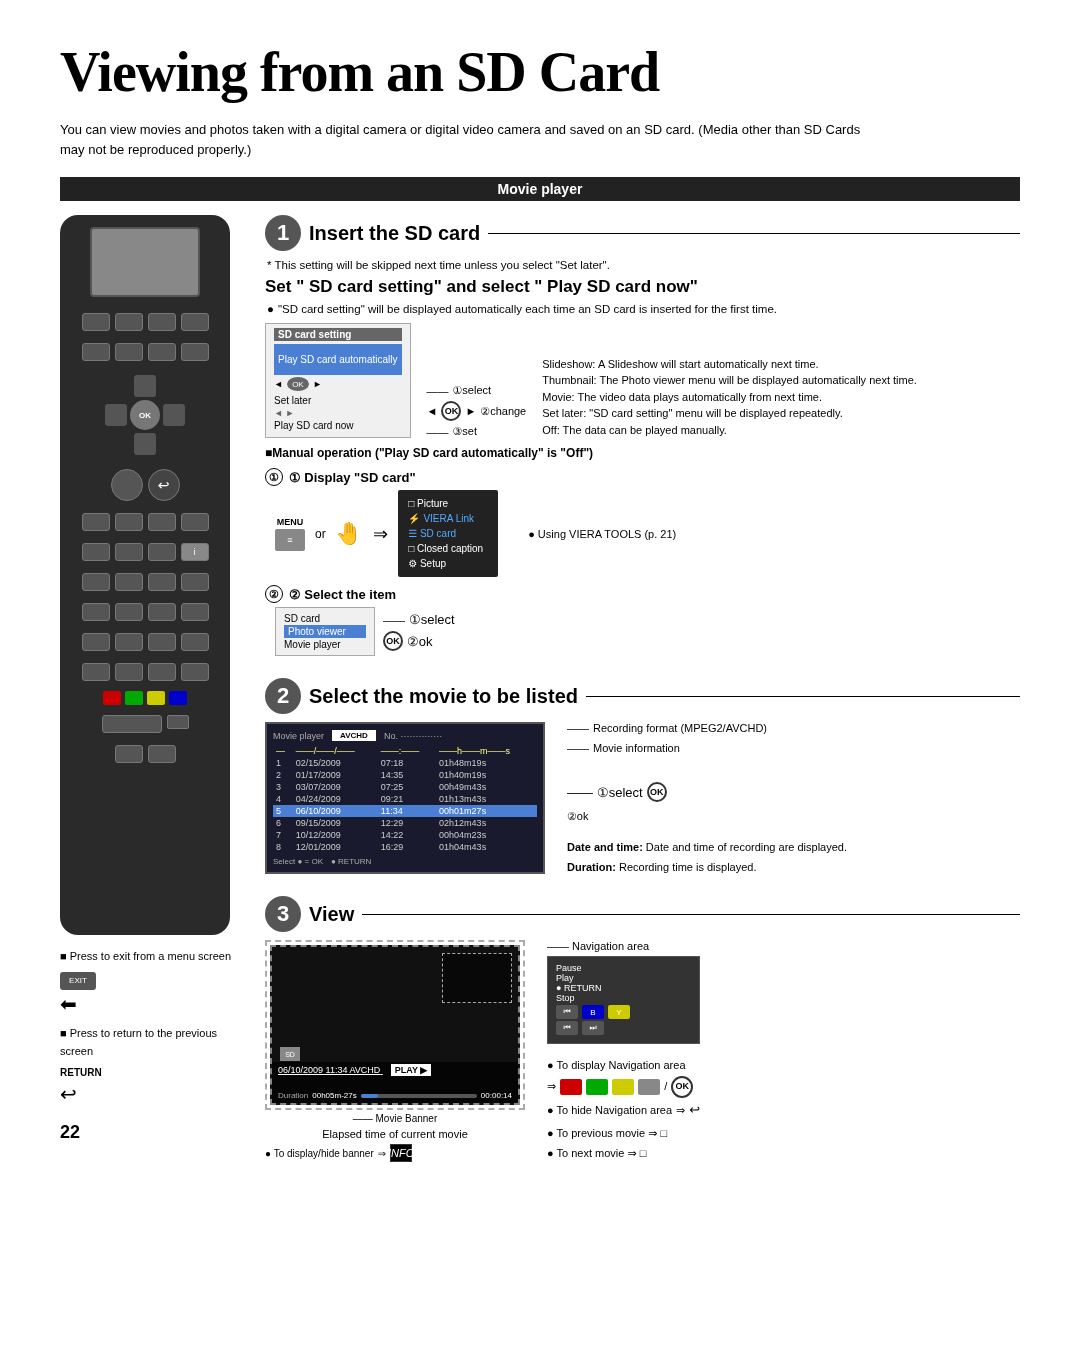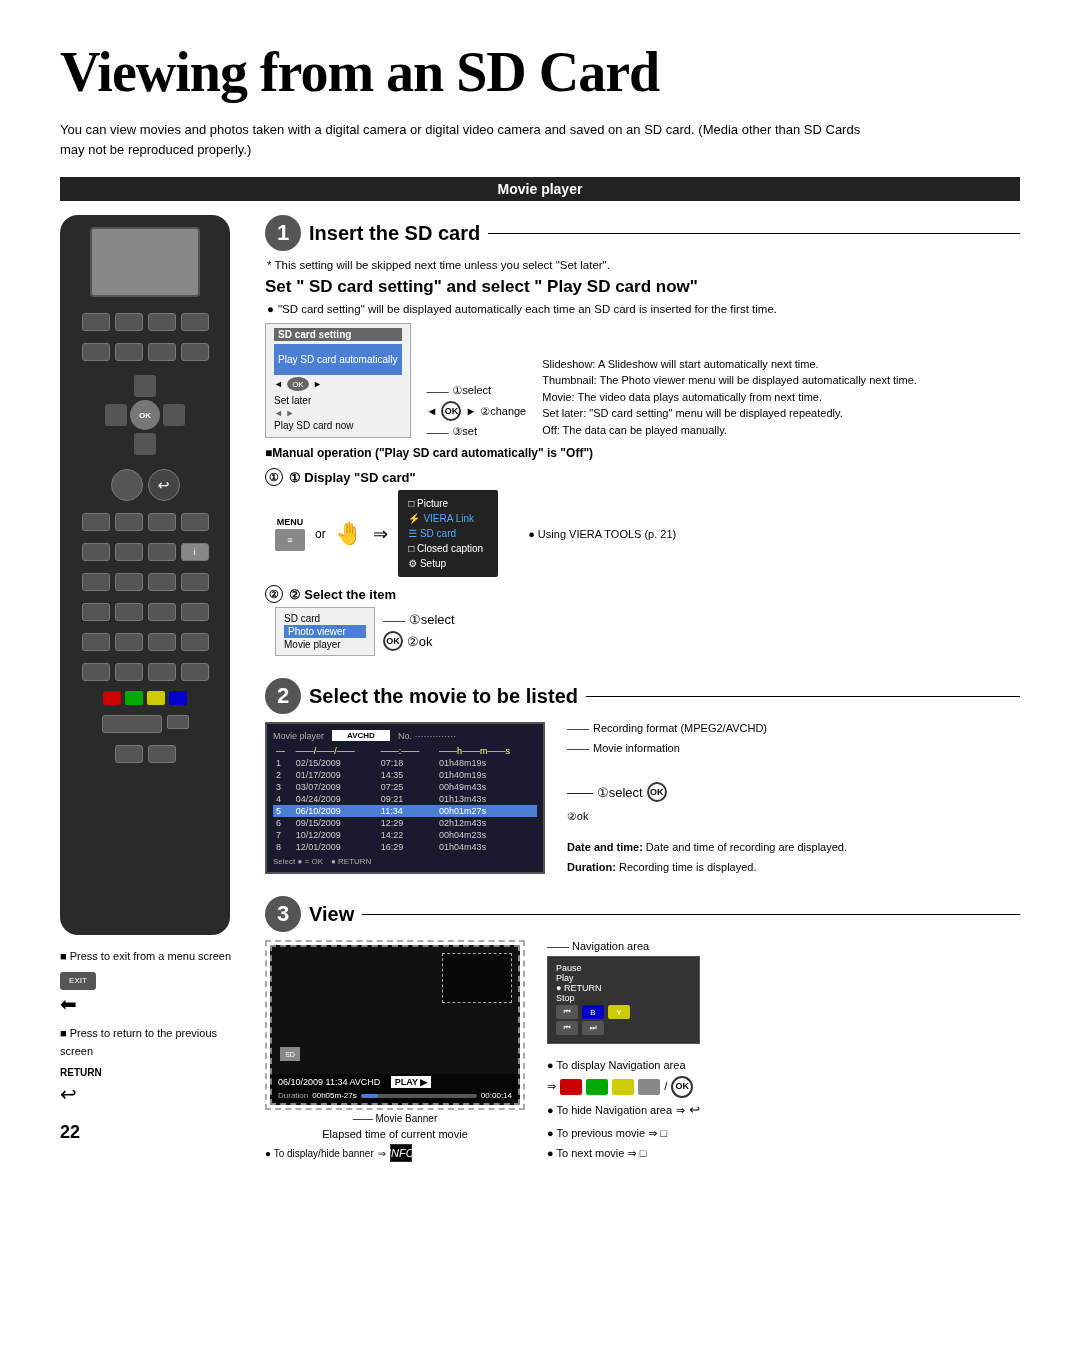--- a/index.html
+++ b/index.html
@@ -321,21 +321,21 @@
     }
     .movie-list-header {
       display: flex;
       gap: 8px;
       margin-bottom: 4px;
       align-items: center;
     }
     .avchd-badge {
       background: #fff;
       color: #000;
-      padding: 1px 15px;
+      padding: 1px 8px;
       font-size: 8px;
       font-weight: bold;
     }
     .movie-list-table {
       width: 100%;
       border-collapse: collapse;
     }
     .movie-list-table td {
       padding: 1px 3px;
       font-size: 9px;
@@ -379,21 +379,22 @@
     }
     .progress-bar-inner {
       height: 100%;
       background: #4a7fd4;
       border-radius: 2px;
       width: 15%;
     }
     .banner-info {
       font-size: 9px;
       color: #fff;
-      margin-bottom: 4px;
+      margin-bottom: 16px;
+      text-decoration: underline;
     }
     .nav-area-box {
       background: rgba(0,0,0,0.8);
       border: 1px solid #555;
       padding: 6px 8px;
       font-size: 9px;
       color: #fff;
     }
     .nav-btn-row {
       display: flex;

